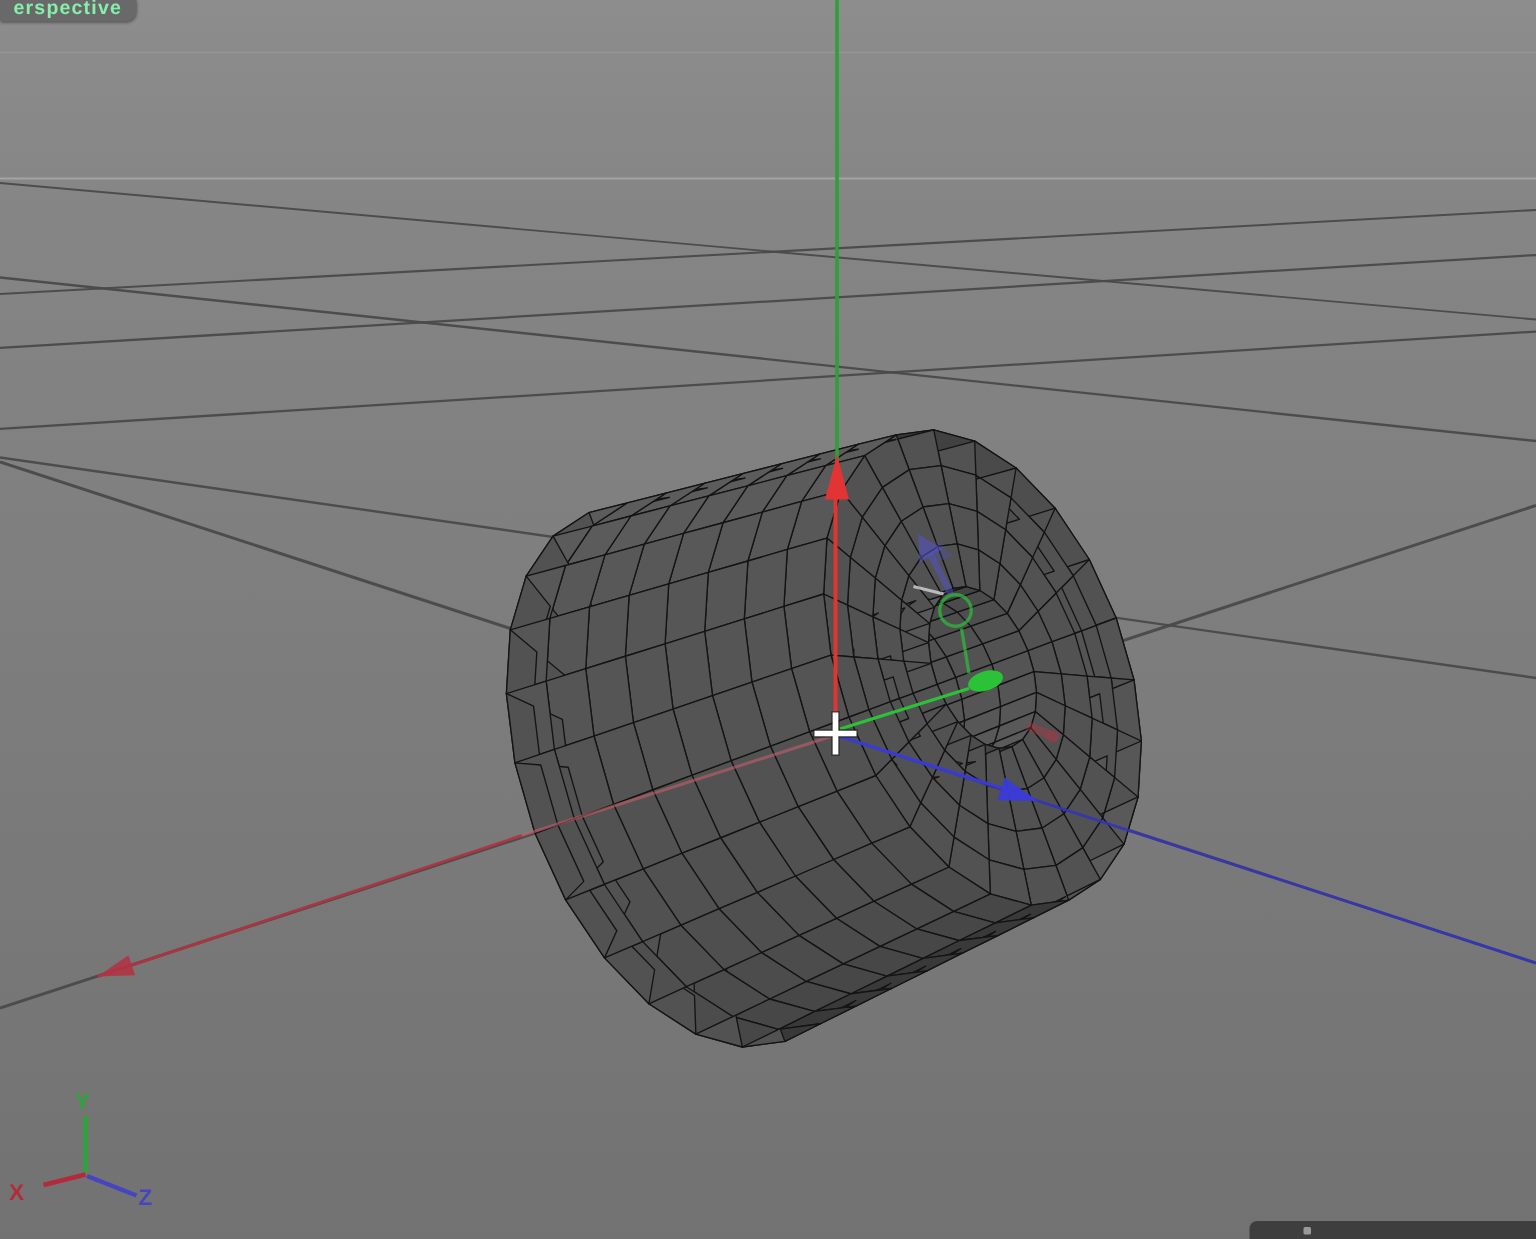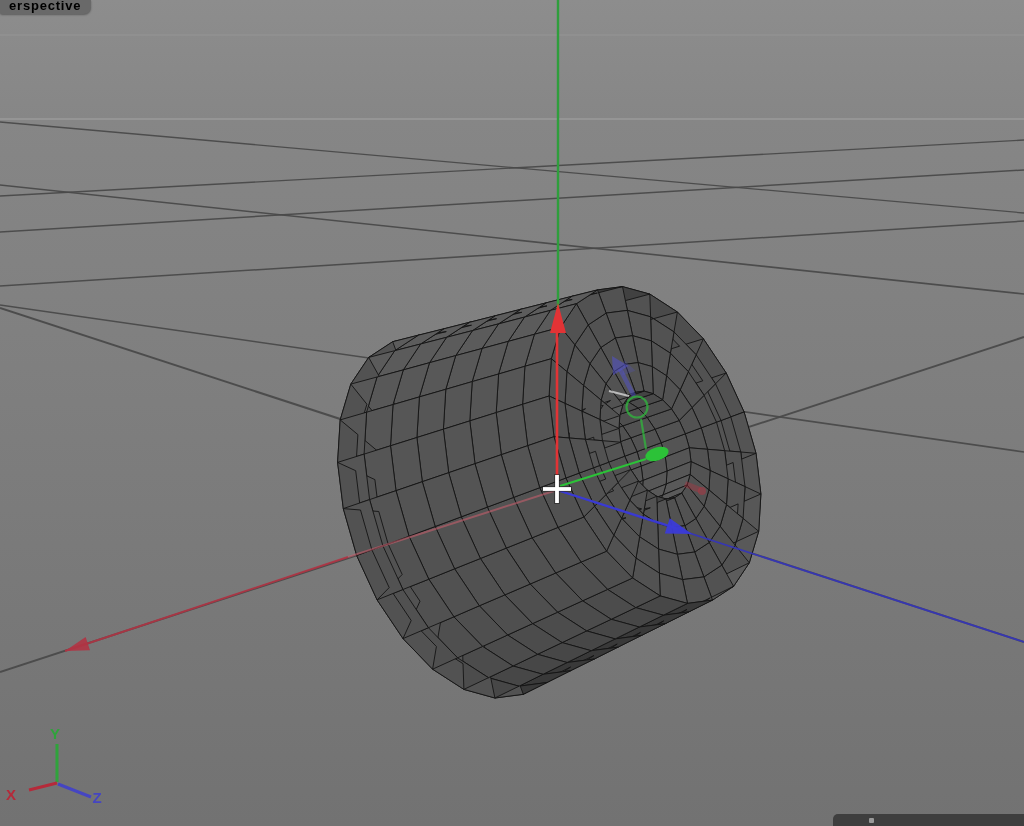--- a/index.html
+++ b/index.html
@@ -658,20 +658,20 @@
 
   <svg width="140" height="826" viewBox="0 0 140 826" style="pointer-events:none">
     <text x="55" y="739" text-anchor="middle" font-size="15" font-weight="bold" fill="#2fa33b">Y</text>
     <line x1="57" y1="744" x2="57" y2="782" stroke-width="3" stroke="#2fa33b"></line>
     <line x1="57" y1="783" x2="29" y2="790" stroke-width="3" stroke="#b52a3a"></line>
     <text x="11" y="800" text-anchor="middle" font-size="15" font-weight="bold" fill="#b52a3a">X</text>
     <line x1="58" y1="784" x2="91" y2="797" stroke-width="3" stroke="#4545c2"></line>
     <text x="97" y="803" text-anchor="middle" font-size="15" font-weight="bold" fill="#4545c2">Z</text>
   </svg>
 
-  <div class="vp-label" style="background: rgb(105, 105, 105); color: #000000;">
+  <div class="vp-label" style="background: rgb(105, 105, 105); color: #86efac;">
     <span>erspective</span>
   </div>
 
   <div class="corner-bar" style="background: rgb(62, 62, 62);">
     <span class="corner-dot" style="background: rgb(153, 153, 153);"></span>
   </div>
 </div>
 
 </body></html>

